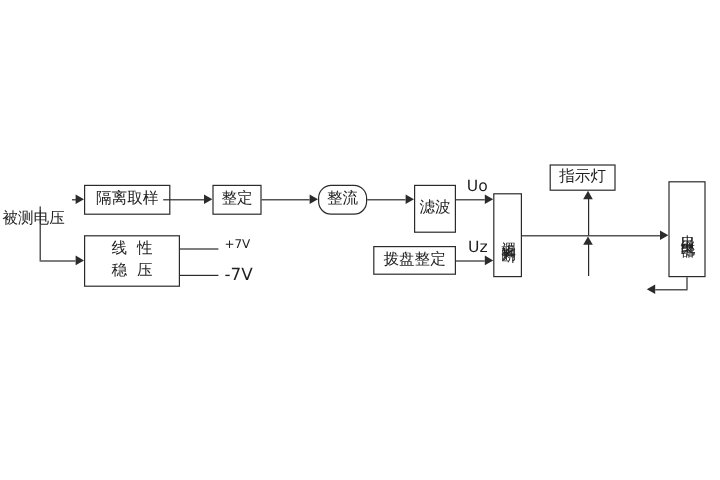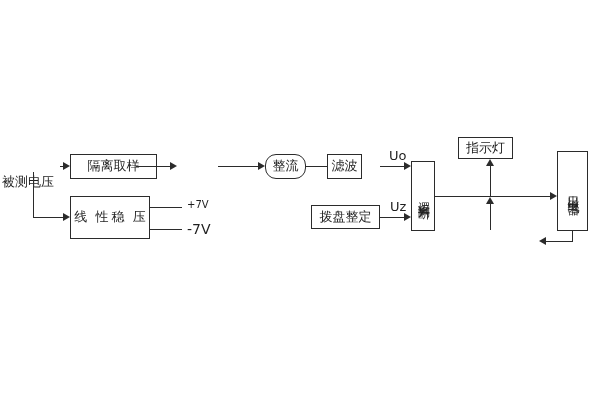--- a/index.html
+++ b/index.html
@@ -5,54 +5,55 @@
   * { margin:0; padding:0; box-sizing:border-box; }
   html,body { width:600px; height:400px; background:#ffffff; overflow:hidden; }
   body { font-family:"DejaVu Sans","Liberation Sans",sans-serif; color:#1f1f1f; }
   .canvas { position:relative; width:600px; height:400px; background:#ffffff; }
   .box {
     position:absolute; border:1px solid #2b2b2b; background:#ffffff;
     display:flex; align-items:center; justify-content:center;
     font-size:13px; text-align:center; white-space:pre; line-height:1.15;
   }
   .vtext { writing-mode:vertical-lr; text-orientation:upright; font-size:12px; letter-spacing:2px; }
-  .box2line { flex-direction:row; gap:3px; }
+  .box2line { flex-direction:column; gap:3px; }
   .lbl { position:absolute; font-size:13px; white-space:pre; }
   .hline { position:absolute; height:1px; background:#2b2b2b; }
   .vline { position:absolute; width:1px; background:#2b2b2b; }
   .ah { position:absolute; width:0; height:0; }
   .ah-r { border-left:7px solid #2b2b2b; border-top:4px solid transparent; border-bottom:4px solid transparent; }
   .ah-l { border-right:7px solid #2b2b2b; border-top:4px solid transparent; border-bottom:4px solid transparent; }
   .ah-u { border-bottom:7px solid #2b2b2b; border-left:4px solid transparent; border-right:4px solid transparent; }
 </style>
 </head>
 <body>
 
 <div class="canvas">
 
   <div class="lbl" style="left:2px; top:173px;">被测电压</div>
 
   <div class="hline" style="left:60px; top:166px; width:4px;"></div>
   <div class="ah ah-r" style="left:63px; top:162px;"></div>
 
-  <div class="box" style="left:70px; top:154px; width:87px; height:25px;">隔离取样</div>
+  <div class="box" style="left:70px; top:154px; width:72px; height:25px;">隔离取样</div>
 
   <div class="hline" style="left:136px; top:166px; width:34px;"></div>
   <div class="ah ah-r" style="left:170px; top:162px;"></div>
 
+  <div class="box" style="left:177px; top:154px; width:41px; height:25px;">整定</div>
 
   <div class="hline" style="left:218px; top:166px; width:40px;"></div>
   <div class="ah ah-r" style="left:258px; top:162px;"></div>
 
   <div class="box" style="left:265px; top:154px; width:41px; height:25px;border-radius:11px;">整流</div>
 
   <div class="hline" style="left:306px; top:166px; width:32px;"></div>
   <div class="ah ah-r" style="left:338px; top:162px;"></div>
 
-  <div class="box" style="left:327px; top:154px; width:35px; height:25px;">滤波</div>
+  <div class="box" style="left:345px; top:154px; width:35px; height:40px;">滤波</div>
 
   <div class="hline" style="left:380px; top:166px; width:24px;"></div>
   <div class="ah ah-r" style="left:404px; top:162px;"></div>
   <div class="lbl" style="left:389px; top:148px;">Uo</div>
 
   <div class="box vtext" style="left:411px; top:161px; width:24px; height:70px;">逻辑判断</div>
 
   <div class="hline" style="left:435px; top:196px; width:115px;"></div>
   <div class="ah ah-r" style="left:550px; top:192px;"></div>
 

